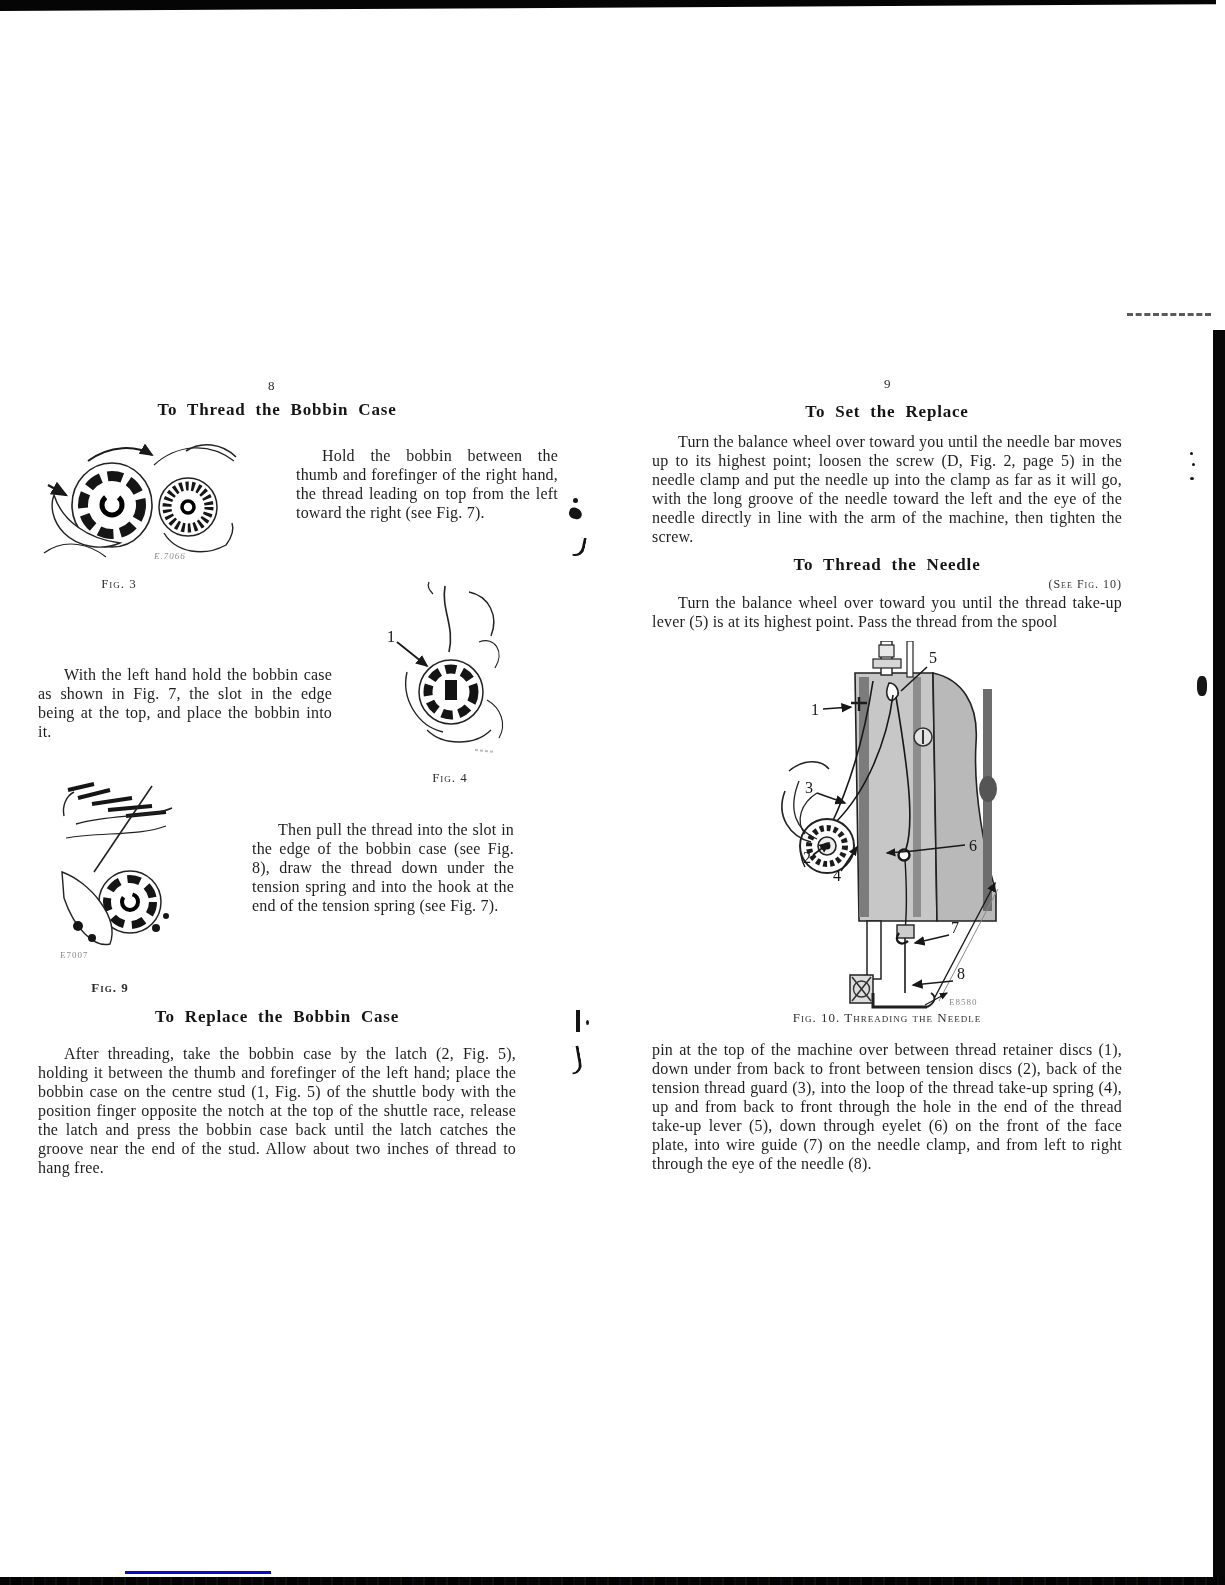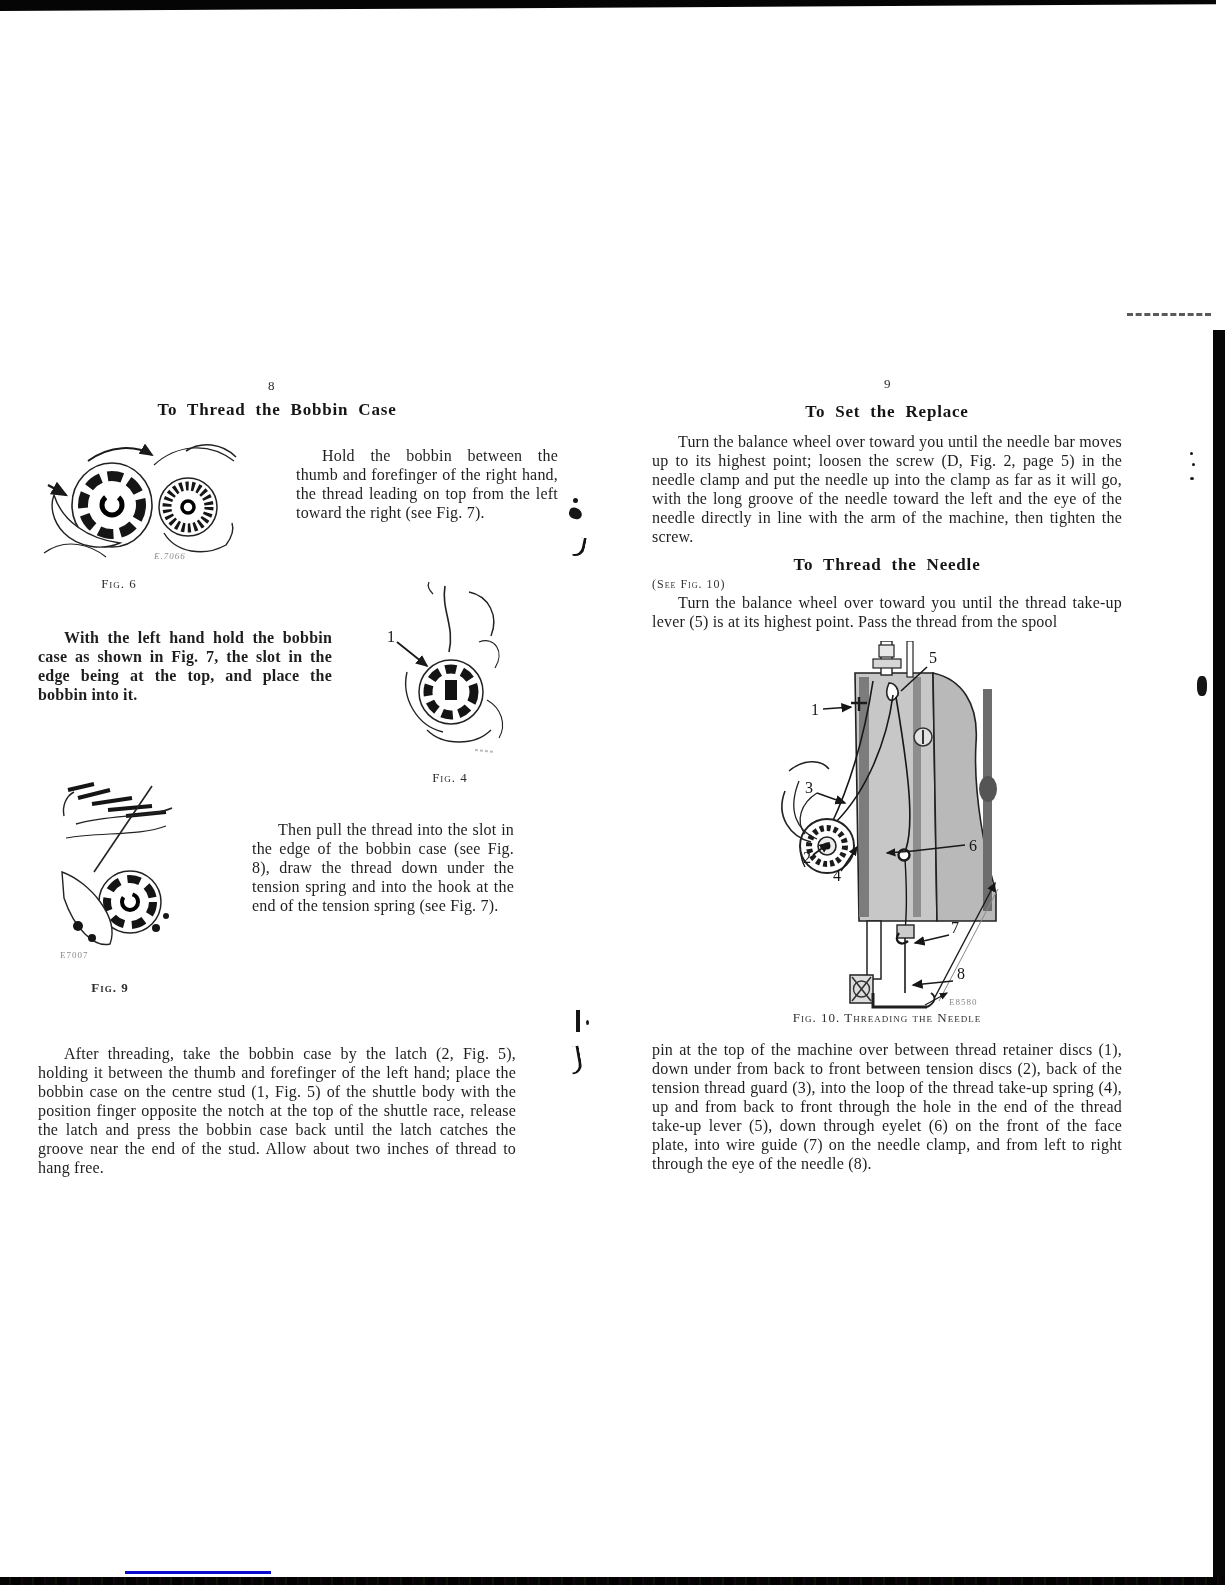--- a/index.html
+++ b/index.html
@@ -16,21 +16,21 @@
   .sec-title{
     position:absolute;font-weight:bold;font-size:17px;color:#151515;
     letter-spacing:0.8px;word-spacing:5px;text-align:center;
   }
   .figcap{
     position:absolute;font-variant:small-caps;font-size:13px;
     letter-spacing:1px;color:#2e2e2e;text-align:center;
   }
   .subcap{
     position:absolute;font-variant:small-caps;font-size:12px;
-    letter-spacing:1px;color:#333;text-align:left;
+    letter-spacing:1px;color:#333;text-align:right;
   }
   .pagenum{position:absolute;font-size:13px;color:#2a2a2a;}
   .band-top{
     position:absolute;left:0;top:327;width:1216px;height:11px;background:#050505;
     transform:rotate(-0.32deg);transform-origin:left center;
   }
   .band-right{position:absolute;left:1213px;top:330px;width:12px;height:1248px;background:#070707;}
   .band-bottom{
     position:absolute;left:0;top:1577px;width:1225px;height:8px;
     background:repeating-linear-gradient(90deg,#050505 0 9px,#101408 9px 11px,#020202 11px 21px,#140810 21px 23px);
@@ -96,25 +96,25 @@
       <path d="M8,120 C30,104 55,112 70,124" stroke="#222" stroke-width="1.2" fill="none"></path>
 
       <circle cx="152" cy="74" r="29" fill="#fff" stroke="#222" stroke-width="1.5"></circle>
       <circle cx="152" cy="74" r="21" fill="none" stroke="#161616" stroke-width="9" stroke-dasharray="3 3"></circle>
       <circle cx="152" cy="74" r="6" fill="#fff" stroke="#000" stroke-width="3.5"></circle>
 
       <path d="M128,100 C140,120 168,124 190,112 C196,104 198,96 196,90" stroke="#222" stroke-width="1.4" fill="none"></path>
       <text x="118" y="126" class="fig-mark">E.7066</text>
     </svg>
   </div>
-  <div class="figcap" style="left:84px;top:576px;width:70px;">Fig. 6</div>
+  <div class="figcap" style="left:84px;top:576px;width:70px;">Fig. 3</div>
 
   <div class="para indent" style="left:252px;top:446px;width:262px;margin-left:44px;">Hold the bobbin between the thumb and forefinger of the right hand, the thread leading on top from the left toward the right (see Fig. 7).</div>
 
-  <div class="para indent" style="left:38px;top:628px;width:294px;font-weight:bold;">With the left hand hold the bobbin case as shown in Fig. 7, the slot in the edge being at the top, and place the bobbin into it.</div>
+  <div class="para indent" style="left:38px;top:665px;width:294px;">With the left hand hold the bobbin case as shown in Fig. 7, the slot in the edge being at the top, and place the bobbin into it.</div>
 
   <div class="abs" style="left:383px;top:580px;width:135px;height:185px;">
     <svg width="135" height="185" viewBox="0 0 135 185">
       <defs>
         <marker id="ah8" markerWidth="8" markerHeight="8" refX="6" refY="3" orient="auto">
             <path d="M0,0L7,3L0,6Z" fill="#191919"></path>
           </marker>
       </defs>
 
       <path d="M62,6 C58,30 72,46 66,72" stroke="#222" stroke-width="1.6" fill="none"></path>
@@ -159,20 +159,21 @@
       <circle cx="44" cy="162" r="4" fill="#161616"></circle>
       <circle cx="108" cy="152" r="4" fill="#161616"></circle>
       <circle cx="118" cy="140" r="3" fill="#161616"></circle>
       <text x="12" y="182" class="fig-mark">E7007</text>
     </svg>
   </div>
   <div class="figcap" style="left:70px;top:980px;width:80px;font-weight:bold;">Fig. 9</div>
 
   <div class="para indent" style="left:252px;top:820px;width:262px;">Then pull the thread into the slot in the edge of the bobbin case (see Fig. 8), draw the thread down under the tension spring and into the hook at the end of the tension spring (see Fig. 7).</div>
 
+  <div class="sec-title" style="left:40px;top:1007px;width:474px;">To Replace the Bobbin Case</div>
 
   <div class="para indent" style="left:38px;top:1044px;width:478px;">After threading, take the bobbin case by the latch (2, Fig. 5), holding it between the thumb and forefinger of the left hand; place the bobbin case on the centre stud (1, Fig. 5) of the shuttle body with the position finger opposite the notch at the top of the shuttle race, release the latch and press the bobbin case back until the latch catches the groove near the end of the stud.  Allow about two inches of thread to hang free.</div>
 
   <div class="pagenum" style="left:884px;top:376px;">9</div>
 
   <div class="sec-title" style="left:652px;top:402px;width:470px;">To Set the Replace</div>
 
   <div class="para indent" style="left:652px;top:432px;width:470px;">Turn the balance wheel over toward you until the needle bar moves up to its highest point; loosen the screw (D, Fig. 2, page 5) in the needle clamp and put the needle up into the clamp as far as it will go, with the long groove of the needle toward the left and the eye of the needle directly in line with the arm of the machine, then tighten the screw.</div>
 
   <div class="sec-title" style="left:652px;top:555px;width:470px;">To Thread the Needle</div>

